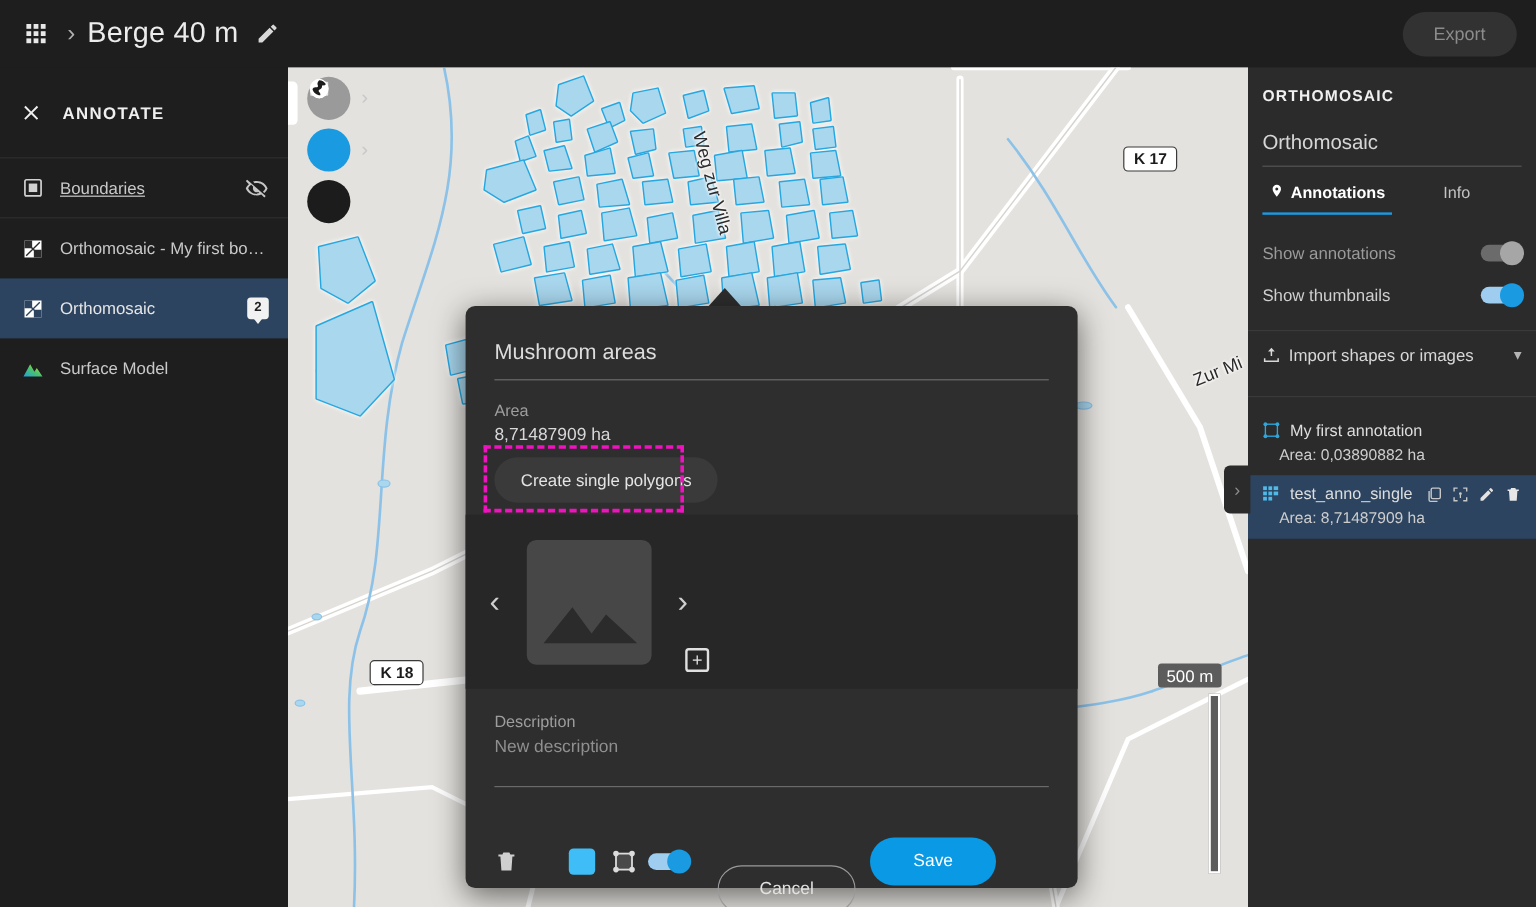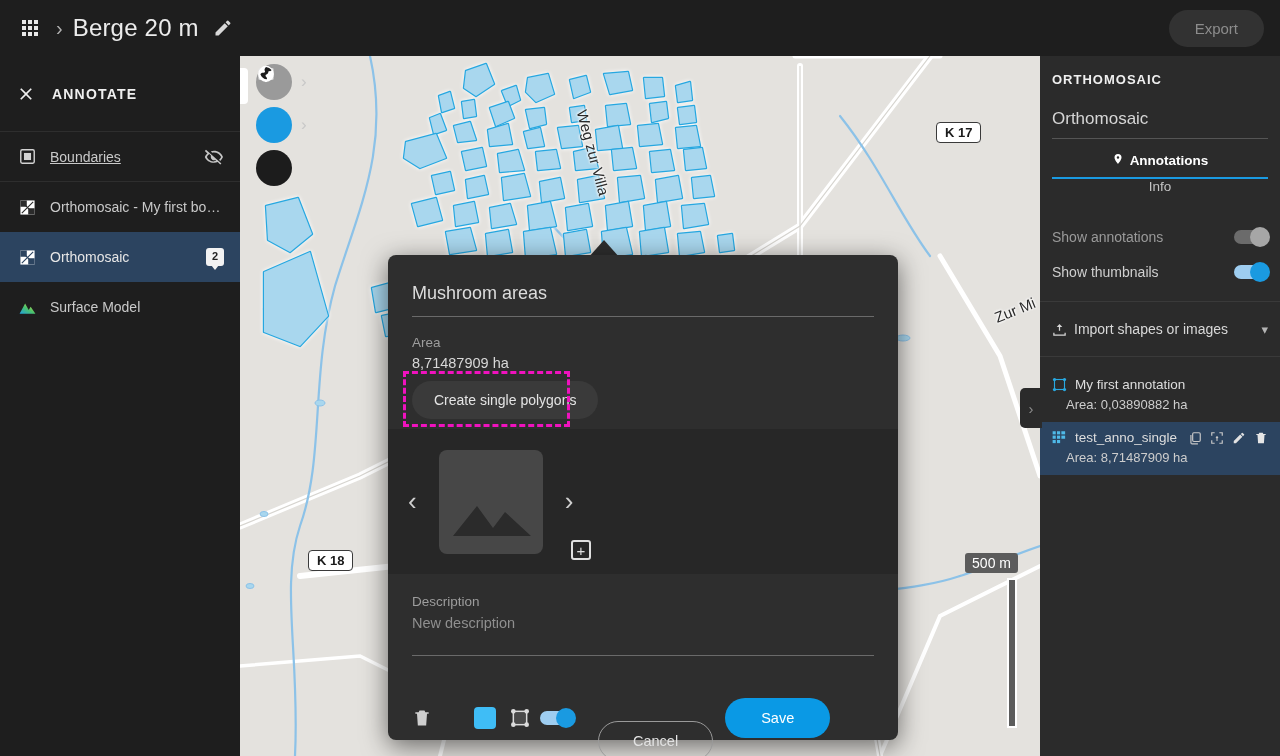--- a/index.html
+++ b/index.html
@@ -115,21 +115,21 @@
   .rpanel {
     position: absolute; left: 1040px; top: 56px; width: 240px; height: 700px;
     background: #2b2b2b; z-index: 52;
   }
   .rp-title { color: #f0f0f0; font-size: 13px; font-weight: bold;
     letter-spacing: 1px; padding: 16px 12px 10px; }
   .rp-name {
     margin: 12px 12px 0; color: #d6d6d6; font-size: 17px;
     padding-bottom: 9px; border-bottom: 1px solid #555;
   }
-  .rp-tabs { display: flex; margin: 14px 12px 0; flex-direction: column; }
+  .rp-tabs { display: flex; margin: 14px 12px 0; }
   .rp-tab {
     flex: 1 1 0; display: flex; align-items: center; justify-content: center;
     gap: 6px; padding-bottom: 9px; font-size: 13.5px; color: #c3c3c3;
     cursor: pointer; border-bottom: 2px solid transparent;
   }
   .rp-tab.active { color: #fff; font-weight: bold; border-bottom-color: #1a9ae1; }
   .rp-toggle-row {
     display: flex; align-items: center; padding: 0 12px; height: 35px;
     color: #cfcfcf; font-size: 14px; gap: 38px;
   }
@@ -137,21 +137,21 @@
   .rp-toggle-row .sw { margin-left: auto; }
   .sw { width: 34px; height: 14px; border-radius: 7px; position: relative; cursor: pointer; }
   .sw.on  { background: #9ecdf0; }
   .sw.off { background: #6b6b6b; }
   .sw .knob { position: absolute; top: -3px; width: 20px; height: 20px;
     border-radius: 50%; }
   .sw.on  .knob { right: -2px; background: #1a9ae1; }
   .sw.off .knob { right: -2px; background: #a6a6a6; }
   .rp-sep { height: 1px; background: #3a3a3a; margin: 12px 0; }
   .rp-import {
-    display: flex; align-items: center; padding: 0 12px; height: 30px;
+    display: flex; align-items: flex-start; padding: 0 12px; height: 30px;
     color: #d8d8d8; font-size: 14px; cursor: pointer;
   }
   .rp-import .chev { margin-left: auto; font-size: 13px; color: #b4b4b4; }
   .anno-item { padding: 8px 12px 10px; cursor: pointer; }
   .anno-item.sel { background: #2c4460; }
   .anno-row1 { display: flex; align-items: center; gap: 8px; }
   .anno-name { color: #dedede; font-size: 13.5px; white-space: nowrap;
     overflow: hidden; text-overflow: ellipsis; }
   .anno-acts { margin-left: auto; display: flex; gap: 8px; align-items: center; }
   .anno-acts span { cursor: pointer; display: flex; }
@@ -231,21 +231,21 @@
         <i></i>
         <i></i>
         <i></i>
         <i></i>
         <i></i>
         <i></i>
         <i></i>
         <i></i>
     </div>
     <span class="crumb-sep">›</span>
-    <span class="proj-title">Berge 20 m</span>
+    <span class="proj-title">Berge 40 m</span>
     <span class="pencil-btn">
       <svg width="20" height="20" viewBox="0 0 24 24">
           <path d="M3 17.25V21h3.75L17.8 9.94l-3.75-3.75L3 17.25zM20.7 7.04a1 1 0 000-1.41l-2.34-2.34a1 1 0 00-1.41 0l-1.83 1.83 3.75 3.75 1.83-1.83z" fill="#d8d8d8"></path>
         </svg>
     </span>
     <button class="export-btn">Export</button>
   </div>
 
   <div class="sidebar">
     <div class="sb-head">

